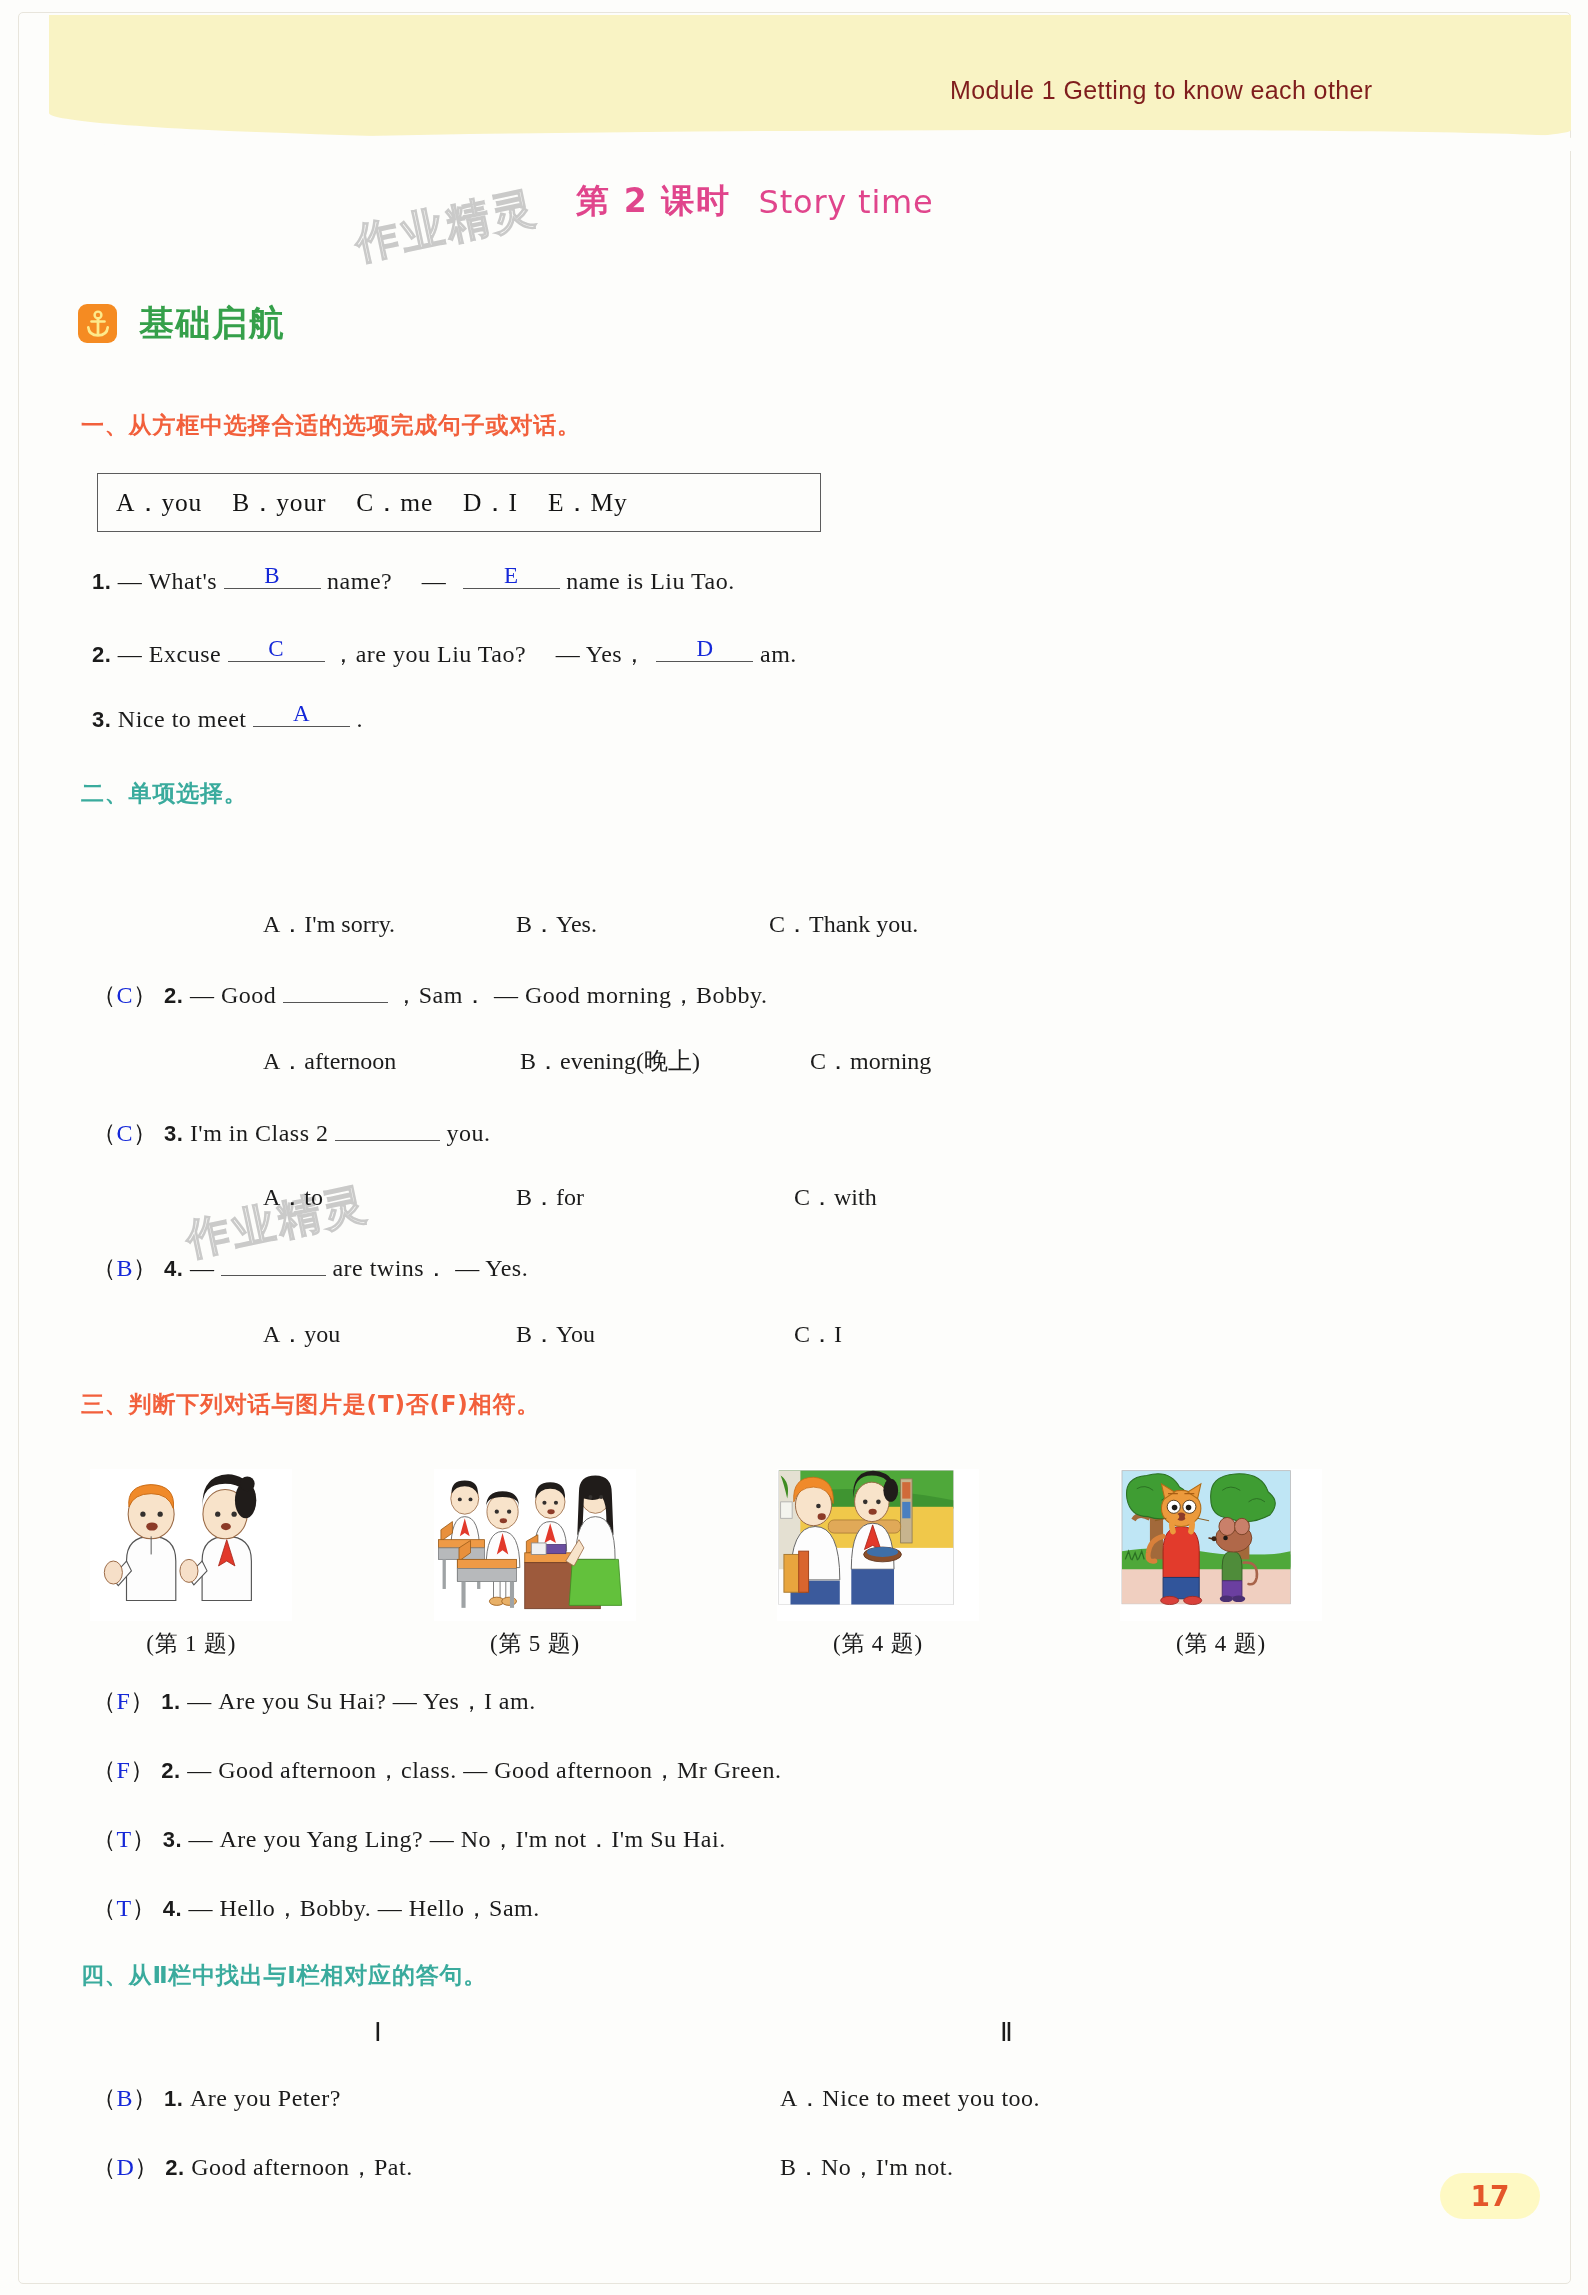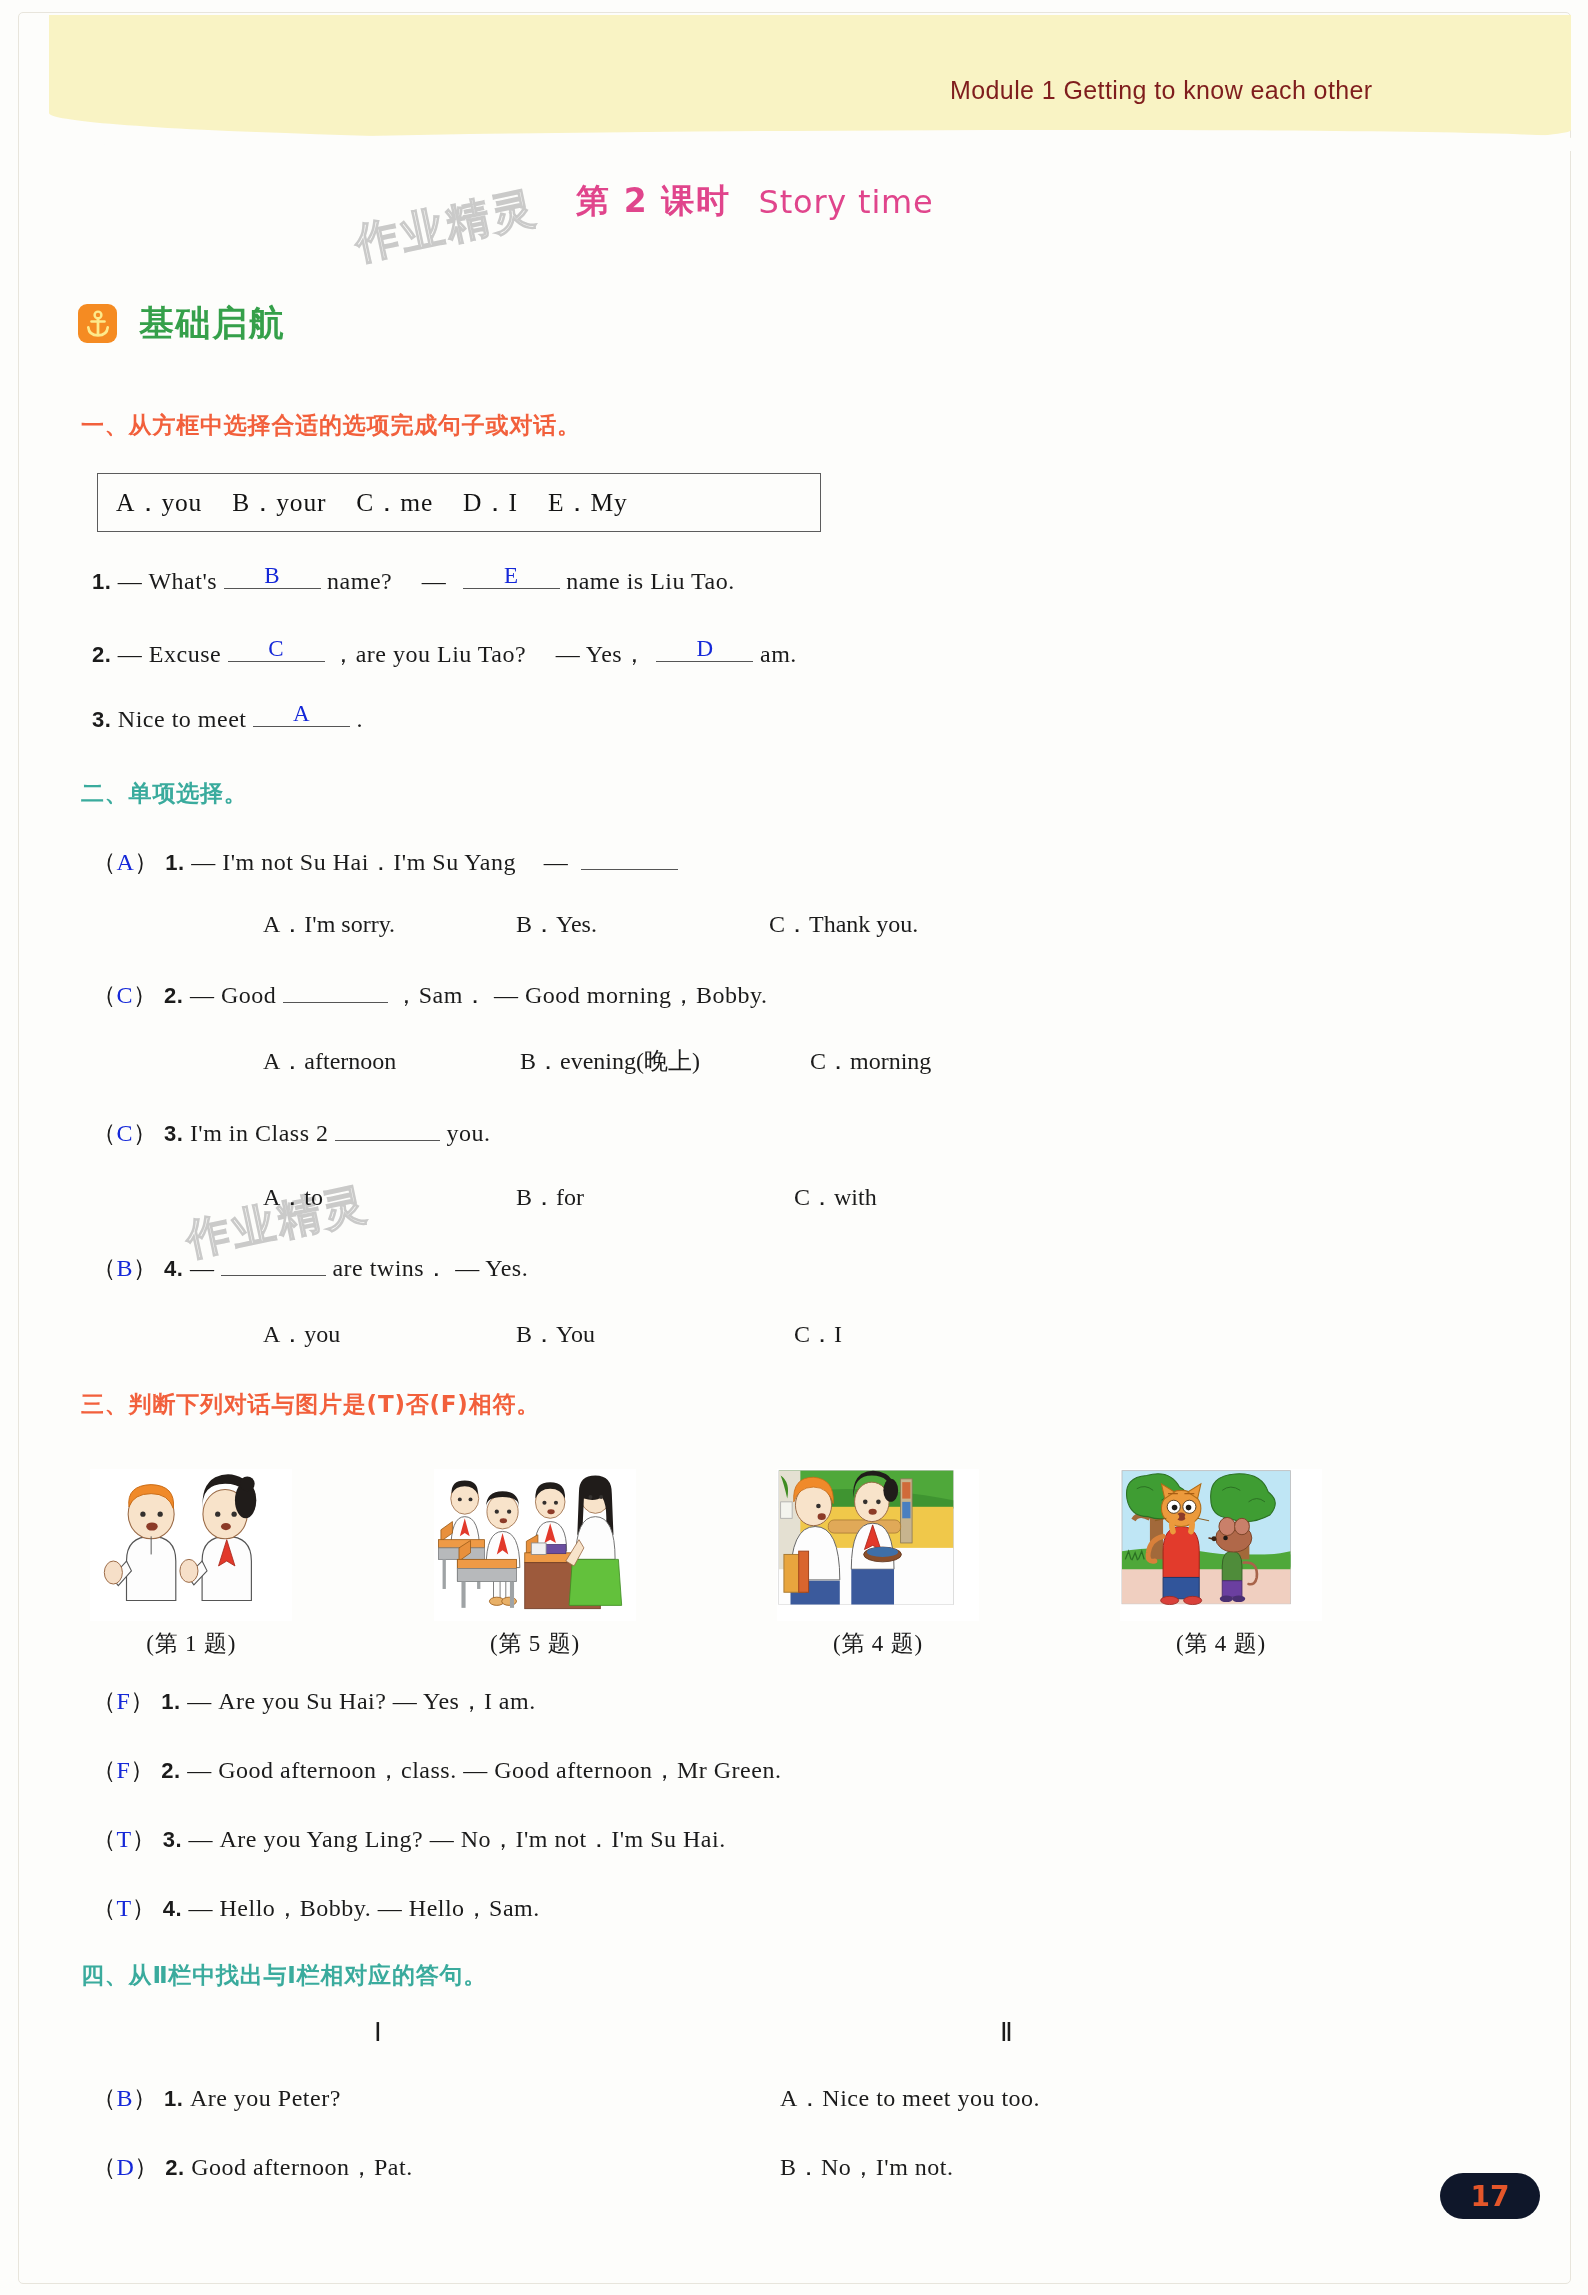--- a/index.html
+++ b/index.html
@@ -203,21 +203,21 @@
     opacity:.75;
     pointer-events:none;
     white-space:nowrap;
   }
 
   
   .pagenum {
     position:absolute;
     right:49px; bottom:76px;
     width:100px; height:46px;
-    background:#0f172a;
+    background:#fef9c3;
     border-radius:23px;
     display:flex; align-items:center; justify-content:center;
     font-family:"DejaVu Sans", sans-serif;
     font-size:28px;
     font-weight:bold;
     color:#e4562a;
   }
 </style>
 </head>
 <body>
@@ -279,27 +279,20 @@
 
   <div class="line" style="left:92px; top:706px;">
     <span class="num">3.</span>
     <span>Nice to meet</span>
     <span class="blank" style="width:97px;"><span class="ans">A</span></span>
     <span>.</span>
   </div>
 
   <div class="sec-head sec-teal" style="left:81px; top:778px;">二、单项选择。</div>
 
-  <div class="line" style="left:92px; top:846px;">
-    <span>（<span class="brk">A</span>）</span>
-    <span class="num">1.</span>
-    <span>— I'm not Su Hai．I'm Su Yang</span>
-    <span style="margin-left:21.4px;">—</span>
-    <span class="blank" style="width:97px; margin-left:6.6px;"></span>
-  </div>
   <div class="choices" style="left:263px; top:908px;">
     <span class="c" style="width:247px;">A．I'm sorry.</span>
     <span class="c" style="width:247px;">B．Yes.</span>
     <span class="c">C．Thank you.</span>
   </div>
 
   <div class="line" style="left:92px; top:979px;">
     <span>（<span class="brk">C</span>）</span>
     <span class="num">2.</span>
     <span>— Good</span>

